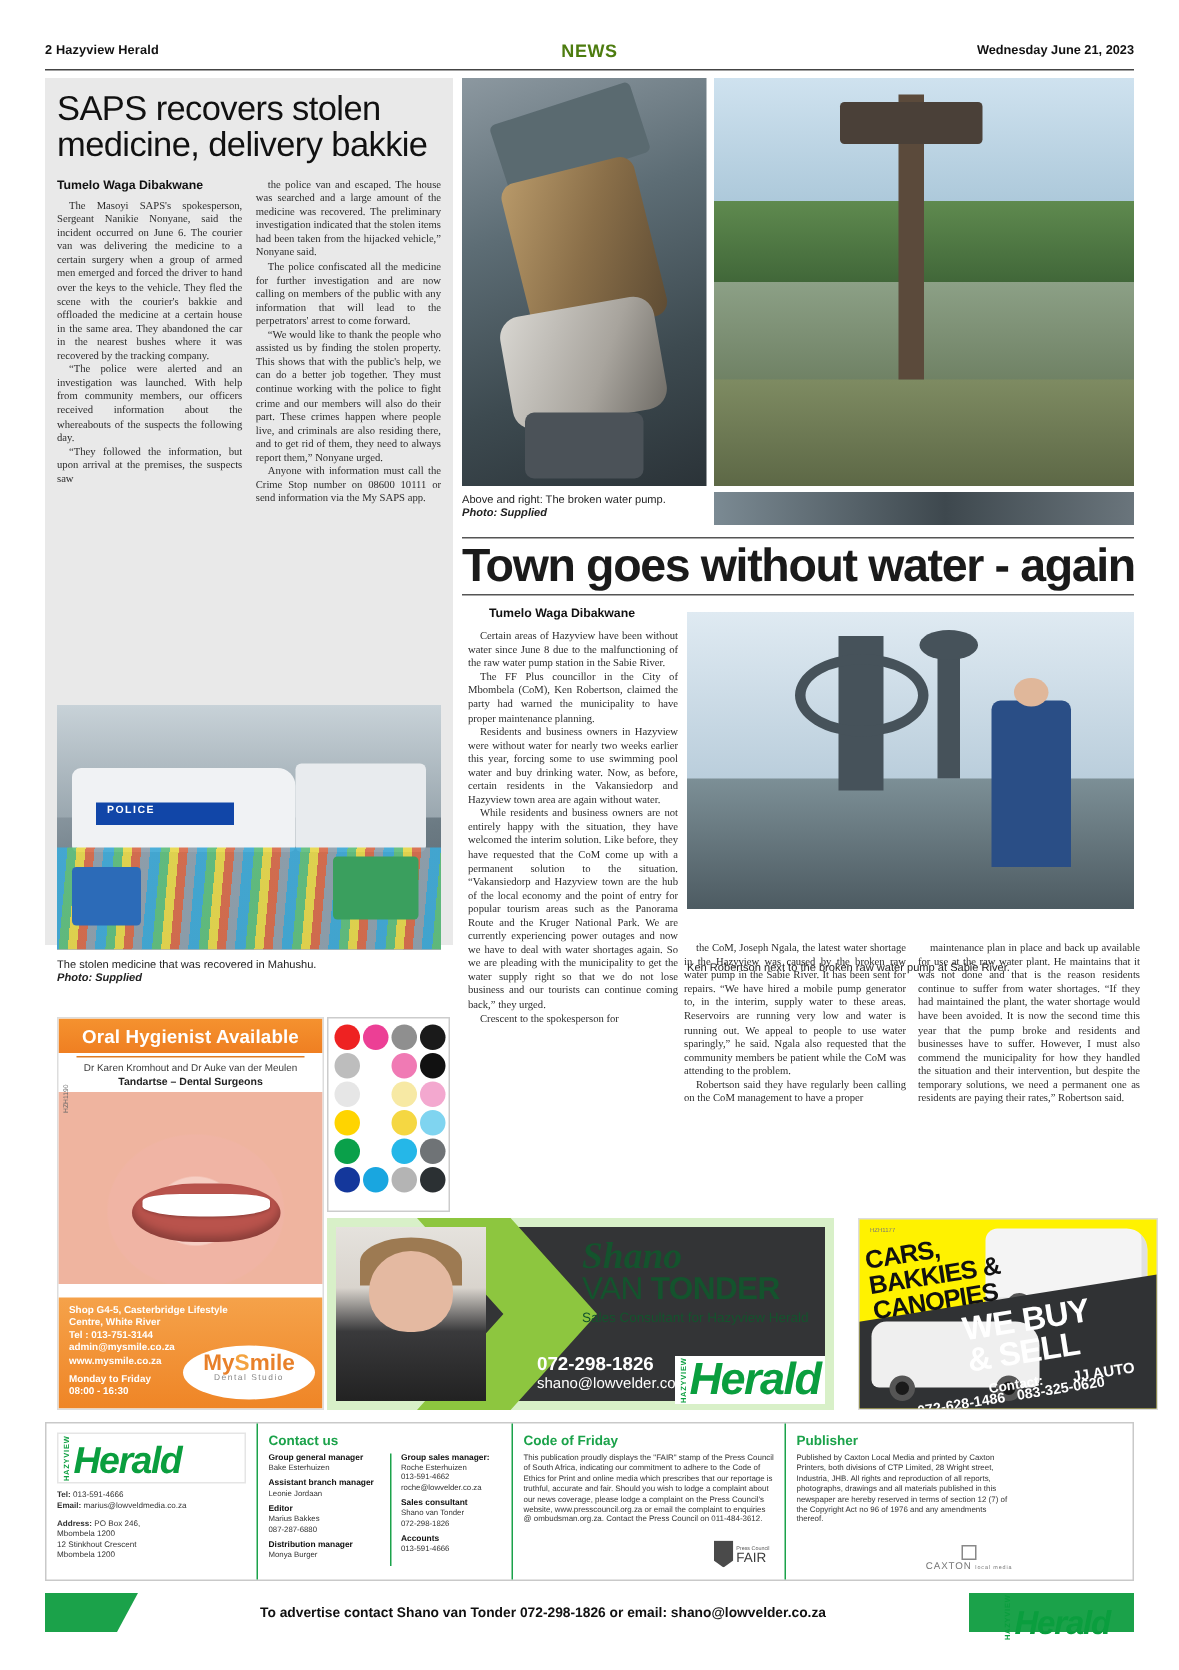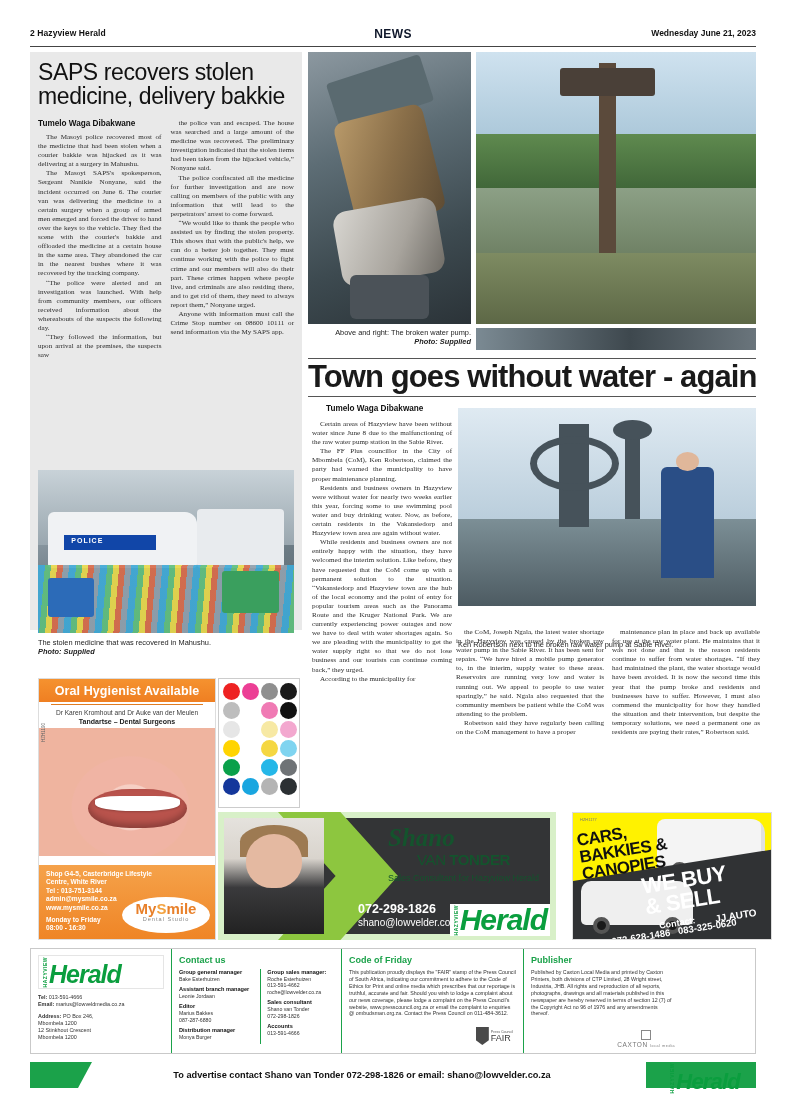--- a/index.html
+++ b/index.html
@@ -9,21 +9,21 @@
     background:#ffffff;
     font-family:"Liberation Sans", sans-serif;
     color:#111;
     overflow:hidden;
   }
   .page { position:relative; width:786px; height:1113px; background:#fff; }
 
   
   .topbar { position:absolute; left:30px; top:28px; width:726px; height:18px; }
   .topbar .folio { position:absolute; left:0; top:0; font-size:8.5px; font-weight:bold; letter-spacing:.1px; }
-  .topbar .section { position:absolute; left:0; right:0; top:-1px; text-align:center; font-size:12px; font-weight:bold; color:#0f172a; letter-spacing:.4px;}
+  .topbar .section { position:absolute; left:0; right:0; top:-1px; text-align:center; font-size:12px; font-weight:bold; color:#4d7c0f; letter-spacing:.4px;}
   .topbar .date { position:absolute; right:0; top:0; font-size:8.5px; font-weight:bold; text-align:right;}
   .rule-top { position:absolute; left:30px; top:46px; width:726px; height:1px; background:#444; }
   .body-col { font-family:"Liberation Serif", serif; font-size:7.1px; line-height:9.1px; text-align:justify; color:#2b2b2b; }
   .body-col p { margin:0; text-indent:8px; }
   .byline { font-size:8.2px; font-weight:bold; font-family:"Liberation Sans", sans-serif; margin-bottom:5px;}
   .caption { font-size:7.4px; line-height:9px; font-family:"Liberation Sans", sans-serif; color:#222; }
   .caption .credit { font-style:italic; font-weight:bold; }
 
   
   .story1 { position:absolute; left:30px; top:52px; width:272px; height:578px; background:#e9e9e9; padding:8px 8px 0 8px;}
@@ -76,21 +76,21 @@
   .ad-shano { position:absolute; left:218px; top:812px; width:338px; height:128px; background:#d8f0c8; overflow:hidden;}
   .shano-dark { position:absolute; left:92px; top:6px; right:6px; bottom:6px; background:#333436; }
   .shano-chev { position:absolute; left:60px; top:0; width:120px; height:100%; background:#8dc63f;
       clip-path:polygon(0 0,52% 0,100% 50%,52% 100%,0 100%,48% 50%); }
   .shano-photo { position:absolute; left:6px; top:6px; width:100px; bottom:6px;
       background:linear-gradient(180deg,#e5e2dd 0%,#d9d4cd 35%,#3a3a3c 60%,#222 100%); }
   .face { position:absolute; left:22%; top:14%; width:56%; height:46%; border-radius:50% 50% 46% 46%; background:#e4b9a1;}
   .hair { position:absolute; left:16%; top:6%; width:68%; height:28%; border-radius:50% 50% 0 0; background:#9d7a52;}
   .shano-name { position:absolute; left:170px; top:14px; color:#14532d; }
   .shano-script { font-family:"Liberation Serif", serif; font-style:italic; font-weight:bold; font-size:25px; line-height:24px;}
-  .shano-sur { font-size:15px; font-weight:bold; letter-spacing:-.4px; line-height:20px;text-align:center;}
+  .shano-sur { font-size:21px; font-weight:bold; letter-spacing:-.4px; line-height:20px;}
   .shano-sur .van { font-weight:normal; }
   .shano-role { font-size:9px; margin-top:3px; }
   .shano-phone { position:absolute; left:140px; bottom:10px; color:#fff; font-size:12.5px; font-weight:bold; line-height:14px;}
   .shano-phone .em { font-size:10px; font-weight:normal;}
   .shano-herald { position:absolute; right:6px; bottom:4px; }
   .hb { background:#fff; padding:1px 3px; }
   .herald-word { color:#0a9e3e; font-weight:bold; font-style:italic; font-size:30px; line-height:30px; letter-spacing:-1px;}
   .hz-vert { font-size:5px; font-weight:bold; color:#0a9e3e; writing-mode:vertical-rl; transform:rotate(180deg); letter-spacing:.5px;}
 
   
@@ -135,21 +135,20 @@
     <div class="date">Wednesday June 21, 2023</div>
   </div>
   <div class="rule-top"></div>
 
   <div class="story1">
     <h1 class="h1">SAPS recovers stolen medicine, delivery bakkie</h1>
     <div class="cols2">
       <div>
         <div class="byline">Tumelo Waga Dibakwane</div>
         <div class="body-col">
-          <p>The Masoyi police recovered most of the medicine that had been stolen when a courier bakkie was hijacked as it was delivering at a surgery in Mahushu.</p>
           <p>The Masoyi SAPS's spokesperson, Sergeant Nanikie Nonyane, said the incident occurred on June 6. The courier van was delivering the medicine to a certain surgery when a group of armed men emerged and forced the driver to hand over the keys to the vehicle. They fled the scene with the courier's bakkie and offloaded the medicine at a certain house in the same area. They abandoned the car in the nearest bushes where it was recovered by the tracking company.</p>
           <p>“The police were alerted and an investigation was launched. With help from community members, our officers received information about the whereabouts of the suspects the following day.</p>
           <p>“They followed the information, but upon arrival at the premises, the suspects saw</p>
         </div>
       </div>
       <div>
         <div class="body-col">
           <p>the police van and escaped. The house was searched and a large amount of the medicine was recovered. The preliminary investigation indicated that the stolen items had been taken from the hijacked vehicle,” Nonyane said.</p>
           <p>The police confiscated all the medicine for further investigation and are now calling on members of the public with any information that will lead to the perpetrators' arrest to come forward.</p>
           <p>“We would like to thank the people who assisted us by finding the stolen property. This shows that with the public's help, we can do a better job together. They must continue working with the police to fight crime and our members will also do their part. These crimes happen where people live, and criminals are also residing there, and to get rid of them, they need to always report them,” Nonyane urged.</p>
@@ -186,41 +185,41 @@
 
   <div class="photo ph-grad2" style="left:476px; top:52px; width:280px; height:272px;">
     <div style="position:absolute;left:0;top:0;right:0;height:34%;background:linear-gradient(180deg,#cfe2ef,#a9c6d8)"></div>
     <div style="position:absolute;left:0;top:30%;right:0;height:22%;background:linear-gradient(180deg,#5f8a4f,#3e6437)"></div>
     <div style="position:absolute;left:0;top:50%;right:0;height:26%;background:linear-gradient(180deg,#8ca086,#6d7f62)"></div>
     <div style="position:absolute;left:0;bottom:0;right:0;height:26%;background:linear-gradient(180deg,#7e8b62,#5d6846)"></div>
     <div style="position:absolute;left:44%;top:4%;width:6%;height:70%;background:#5b4a3b;"></div>
     <div style="position:absolute;left:30%;top:6%;width:34%;height:10%;background:#4a4038;border-radius:3px;"></div>
   </div>
 
-  <div class="caption" style="position:absolute;left:308px;top:328px;width:163px;text-align:right;">
+  <div class="caption" style="position:absolute;left:308px;top:328px;width:163px;">
     <span>Above and right: The broken water pump.</span><br>
     <span class="credit">Photo: Supplied</span>
   </div>
 
   <div class="photo ph-grad4" style="left:476px; top:328px; width:280px; height:22px;">
     <div style="position:absolute;left:0;top:0;right:0;bottom:0;background:linear-gradient(90deg,#7b8a93,#3e484e 55%,#6a757c)"></div>
   </div>
 
   <div class="rule-thin" style="position:absolute;left:308px;top:358px;width:448px;"></div>
   <h2 class="h2" style="position:absolute;left:308px;top:361px;width:452px;">Town goes without water - again</h2>
   <div class="rule-thin" style="position:absolute;left:308px;top:396px;width:448px;"></div>
 
   <div class="byline" style="position:absolute;left:326px;top:404px;">Tumelo Waga Dibakwane</div>
 
   <div class="body-col" style="position:absolute;left:312px;top:420px;width:140px;">
     <p>Certain areas of Hazyview have been without water since June 8 due to the malfunctioning of the raw water pump station in the Sabie River.</p>
     <p>The FF Plus councillor in the City of Mbombela (CoM), Ken Robertson, claimed the party had warned the municipality to have proper maintenance planning.</p>
     <p>Residents and business owners in Hazyview were without water for nearly two weeks earlier this year, forcing some to use swimming pool water and buy drinking water. Now, as before, certain residents in the Vakansiedorp and Hazyview town area are again without water.</p>
     <p>While residents and business owners are not entirely happy with the situation, they have welcomed the interim solution. Like before, they have requested that the CoM come up with a permanent solution to the situation. “Vakansiedorp and Hazyview town are the hub of the local economy and the point of entry for popular tourism areas such as the Panorama Route and the Kruger National Park. We are currently experiencing power outages and now we have to deal with water shortages again. So we are pleading with the municipality to get the water supply right so that we do not lose business and our tourists can continue coming back,” they urged.</p>
-    <p>According to the municipality for</p>
+    <p>Crescent to the spokesperson for</p>
   </div>
 
   <div class="photo ph-grad3" style="left:458px; top:408px; width:298px; height:198px;">
     <div style="position:absolute;left:0;top:0;right:0;height:58%;background:linear-gradient(180deg,#dfeaf2,#b9cddb)"></div>
     <div style="position:absolute;left:0;bottom:0;right:0;height:44%;background:linear-gradient(180deg,#7c8f96,#4d5b62)"></div>
     <div style="position:absolute;left:34%;top:8%;width:10%;height:52%;background:#46525a;"></div>
     <div style="position:absolute;left:24%;top:14%;width:30%;height:28%;border:7px solid #46525a;border-radius:50%;"></div>
     <div style="position:absolute;left:56%;top:10%;width:5%;height:46%;background:#46525a;"></div>
     <div style="position:absolute;left:52%;top:6%;width:13%;height:10%;background:#46525a;border-radius:50%;"></div>
     <div style="position:absolute;right:14%;top:30%;width:18%;height:56%;background:#2a4e86;border-radius:6px 6px 0 0;"></div>

